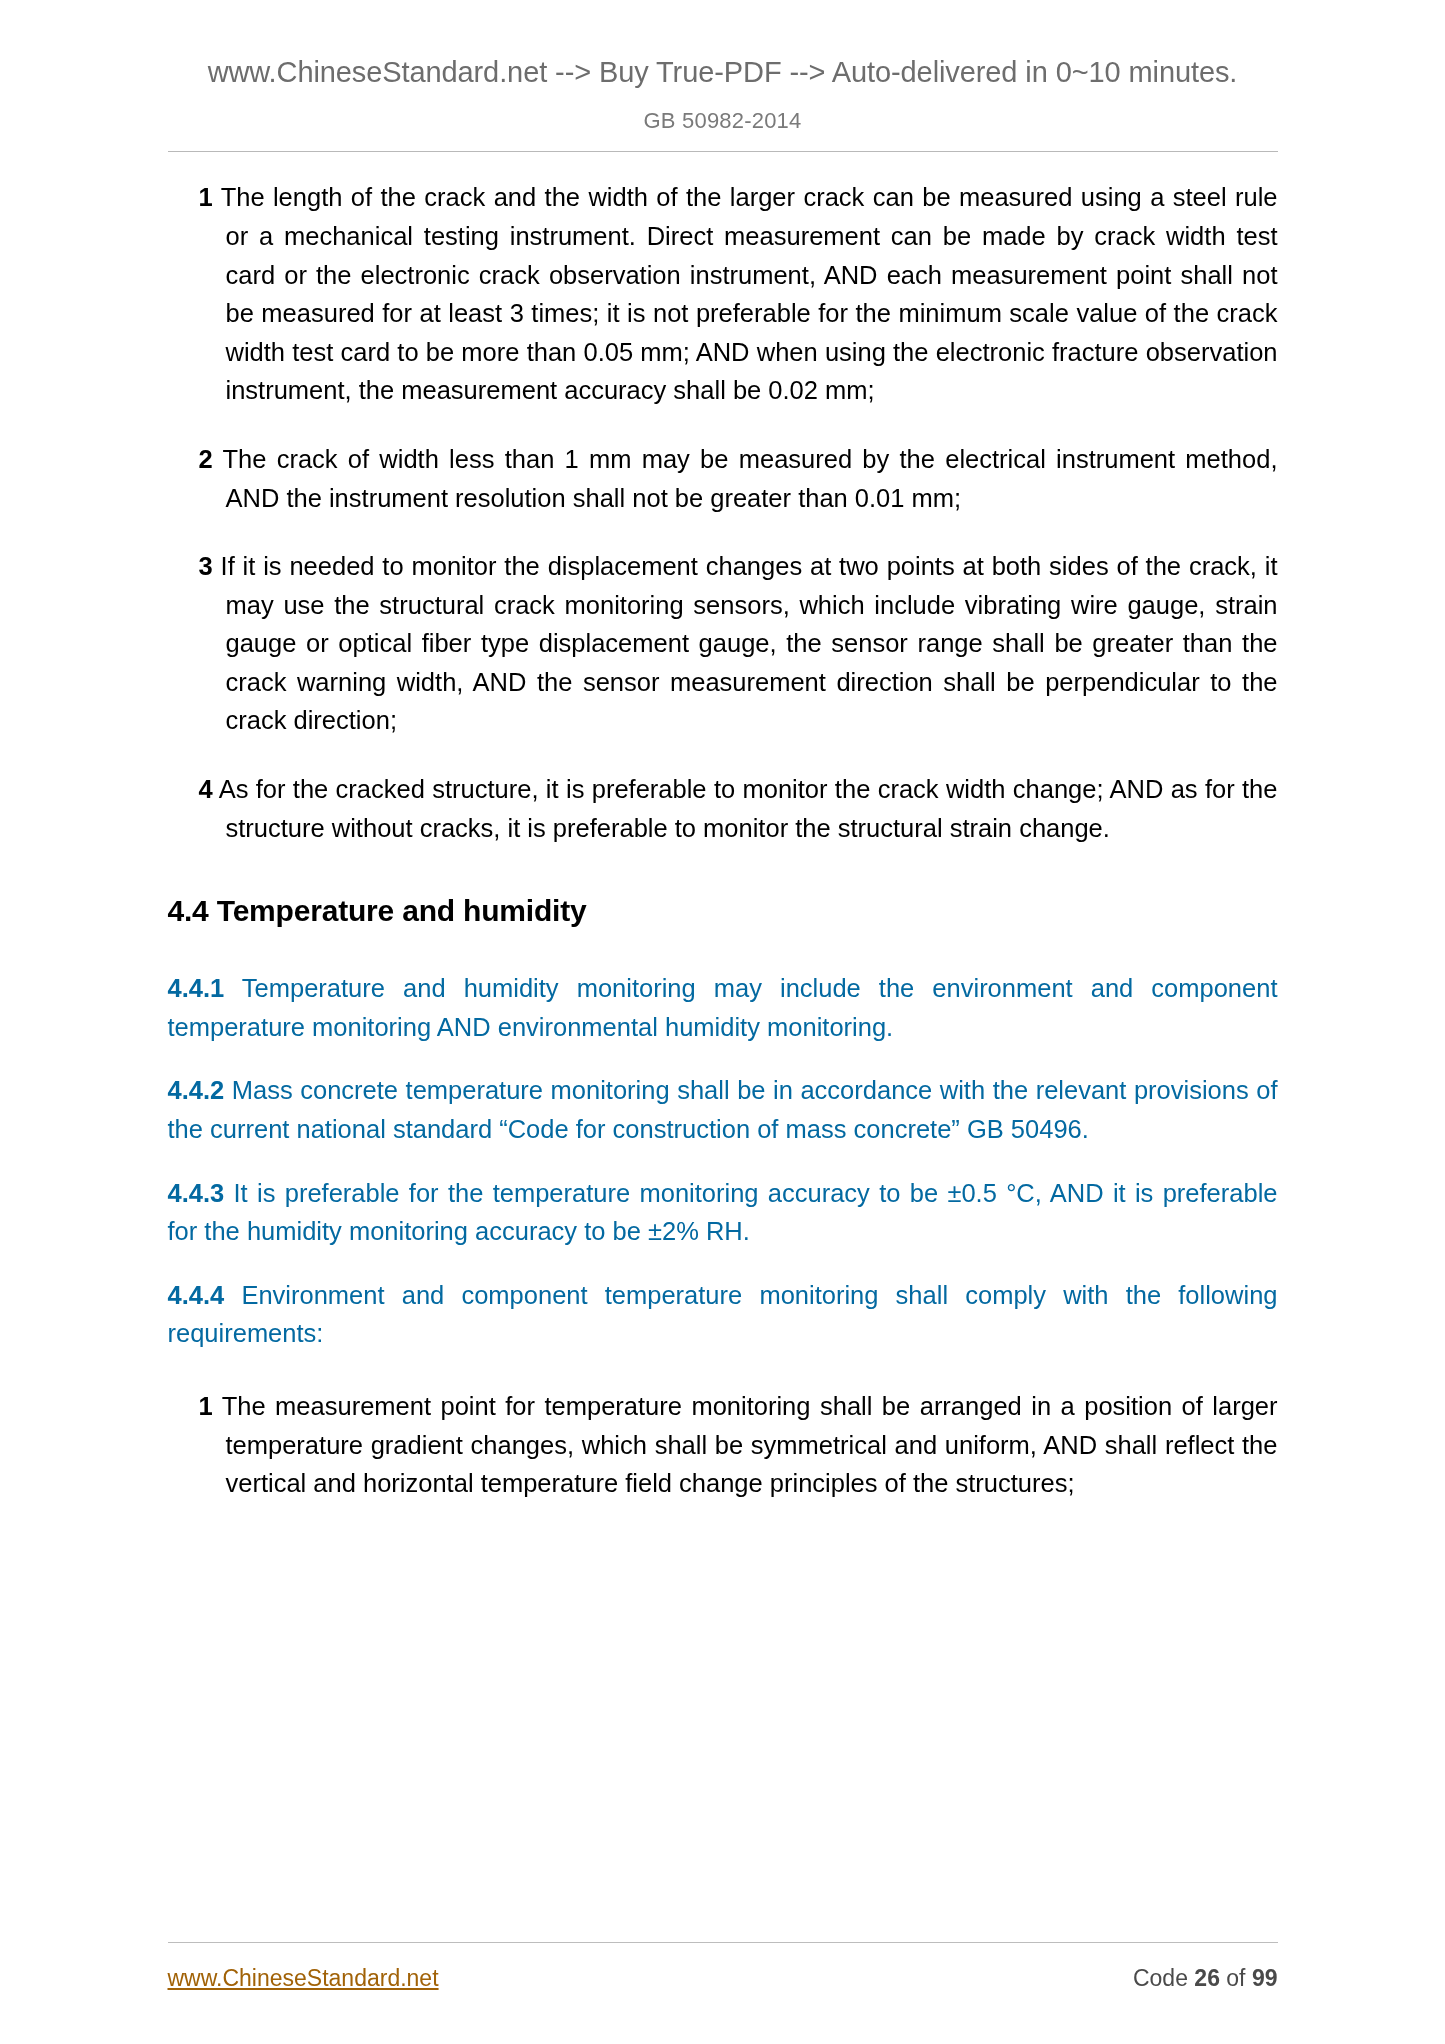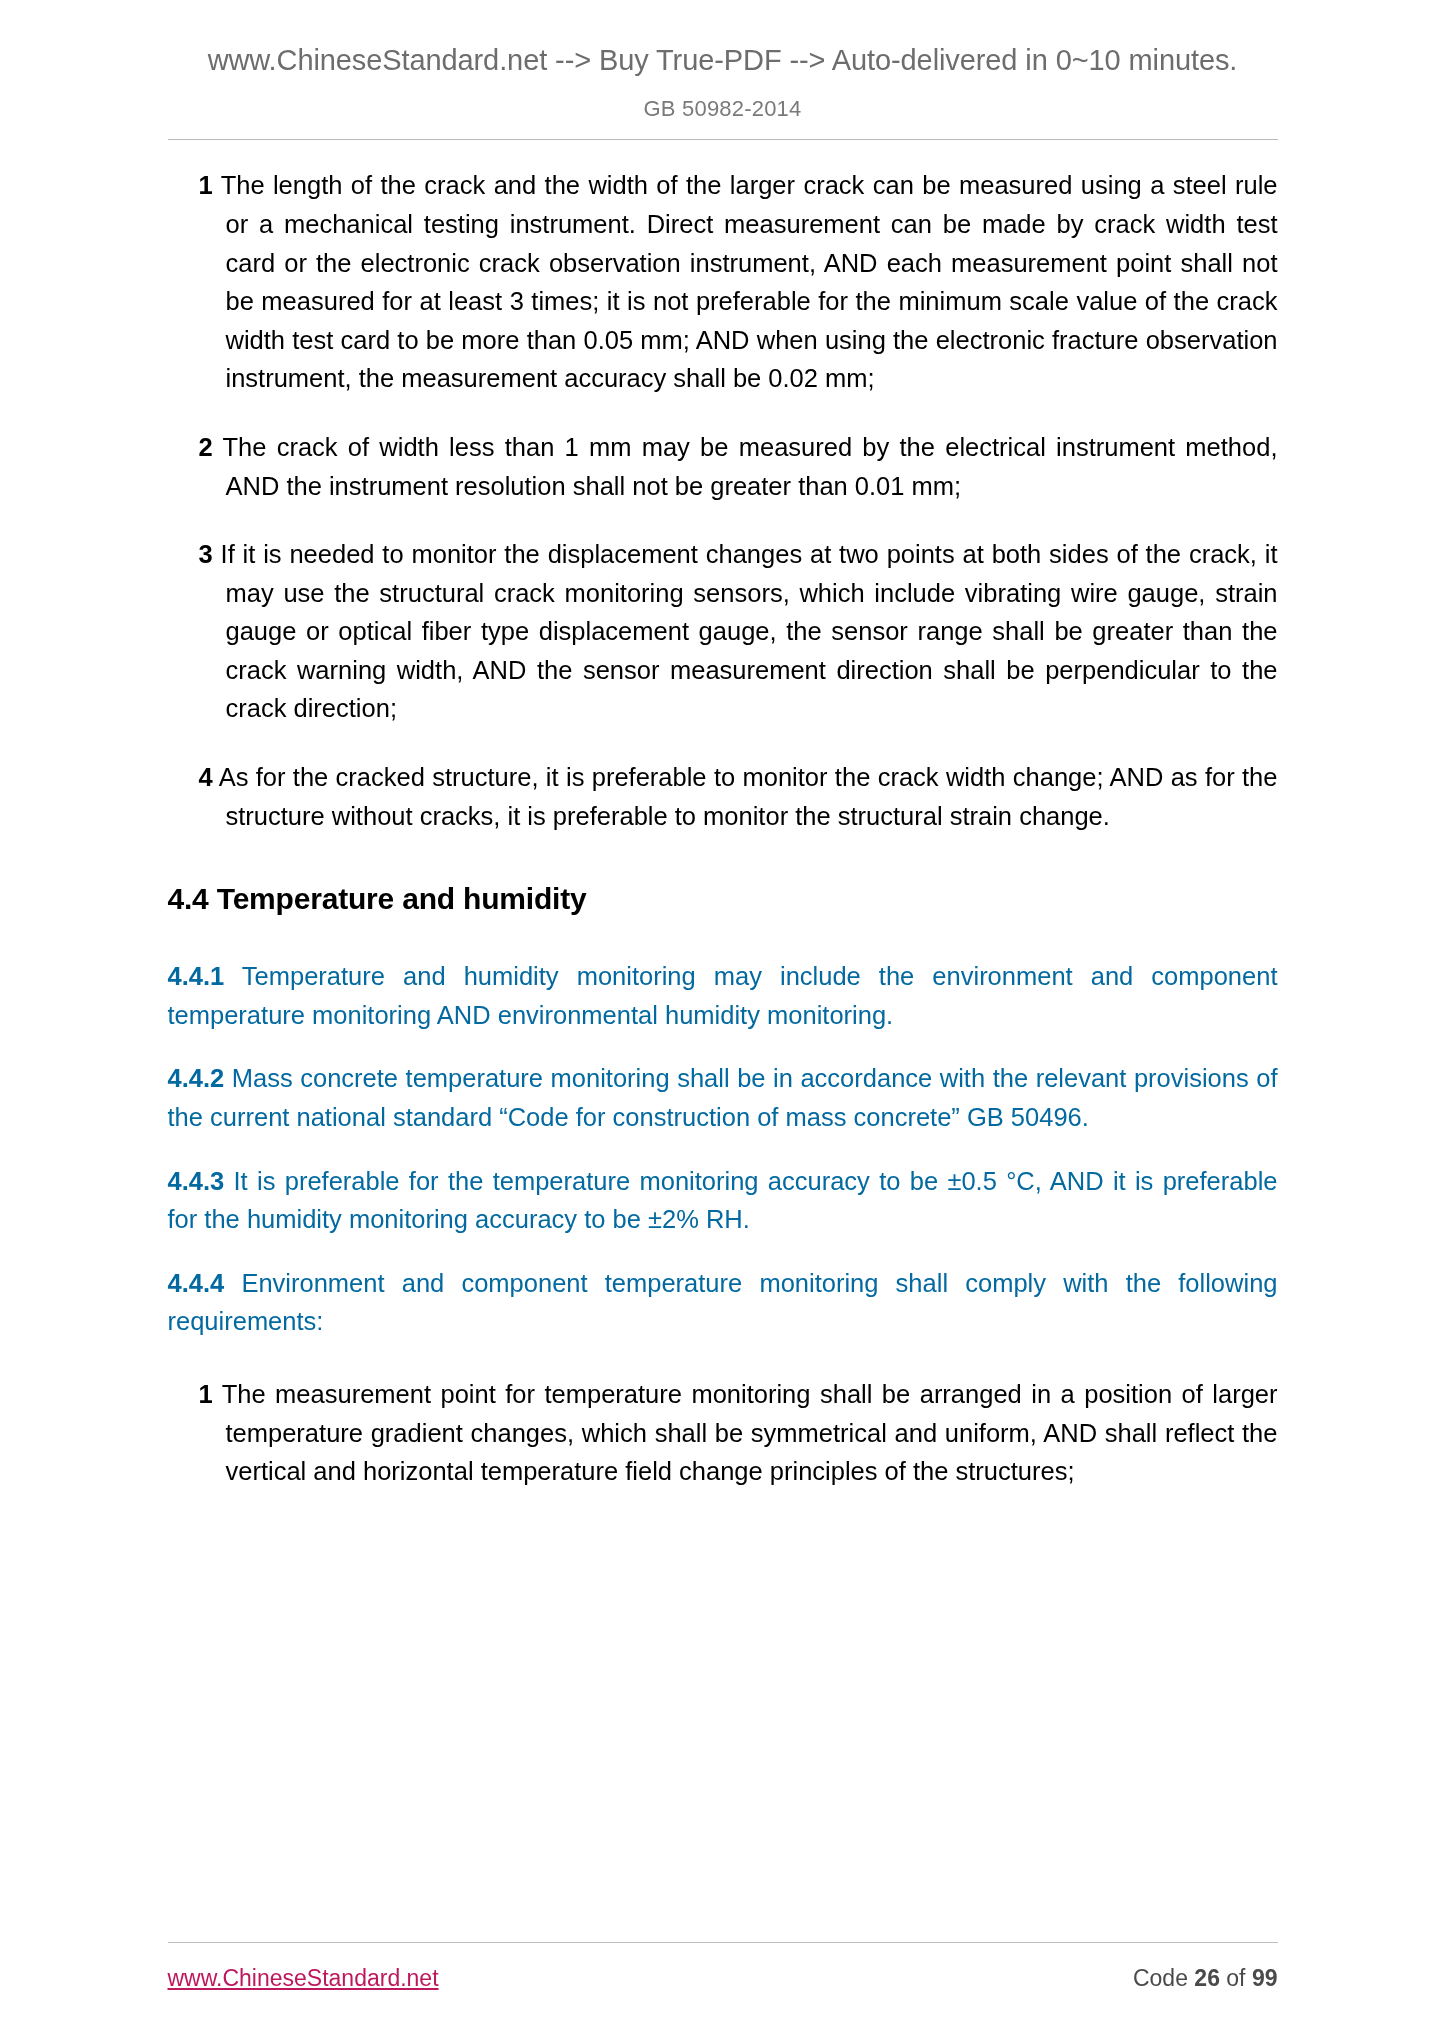--- a/index.html
+++ b/index.html
@@ -12,21 +12,21 @@
     height: 2044px;
     font-family: "Liberation Sans", sans-serif;
     color: #000000;
     position: relative;
     overflow: hidden;
   }
   .page {
     width: 1445px;
     height: 2044px;
     box-sizing: border-box;
-    padding: 0;
+    padding: 12px;
     position: relative;
   }
 
   
   .header {
     padding-top: 44px;
     text-align: center;
   }
   .promo-line {
     font-size: 29px;
@@ -107,21 +107,21 @@
   }
   .footer-row {
     width: 1110px;
     margin: 0 auto;
     display: flex;
     align-items: baseline;
     justify-content: space-between;
   }
   .footer-link {
     font-size: 23px;
-    color: #be185d;
+    color: #a16207;
     text-decoration: underline;
     text-align: center;
   }
   .footer-page {
     font-size: 23px;
     color: #4a4a4a;
   }
   .footer-page b { font-weight: bold; }
 </style>
 </head>

